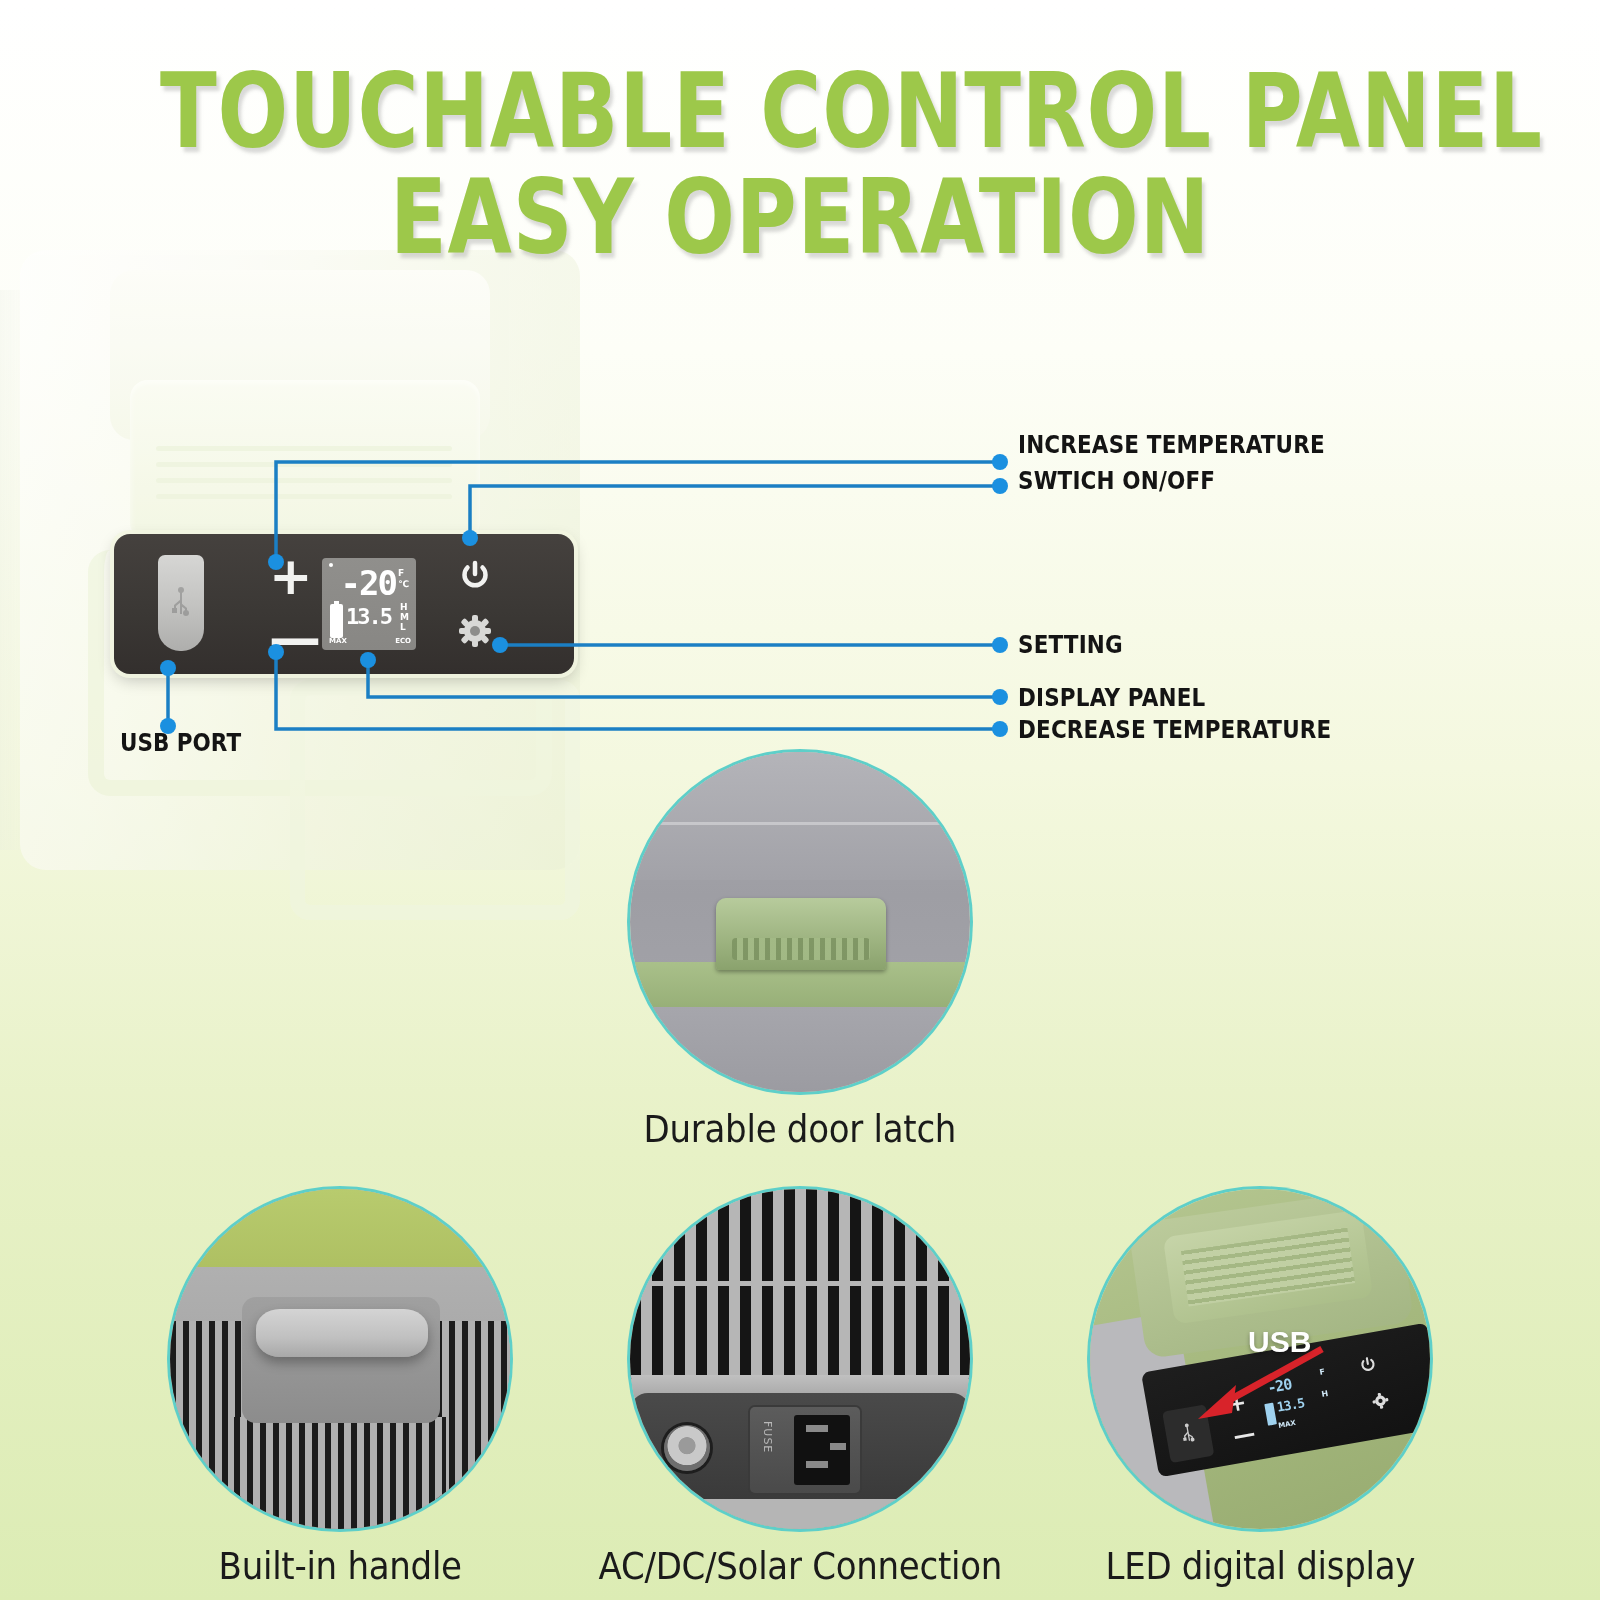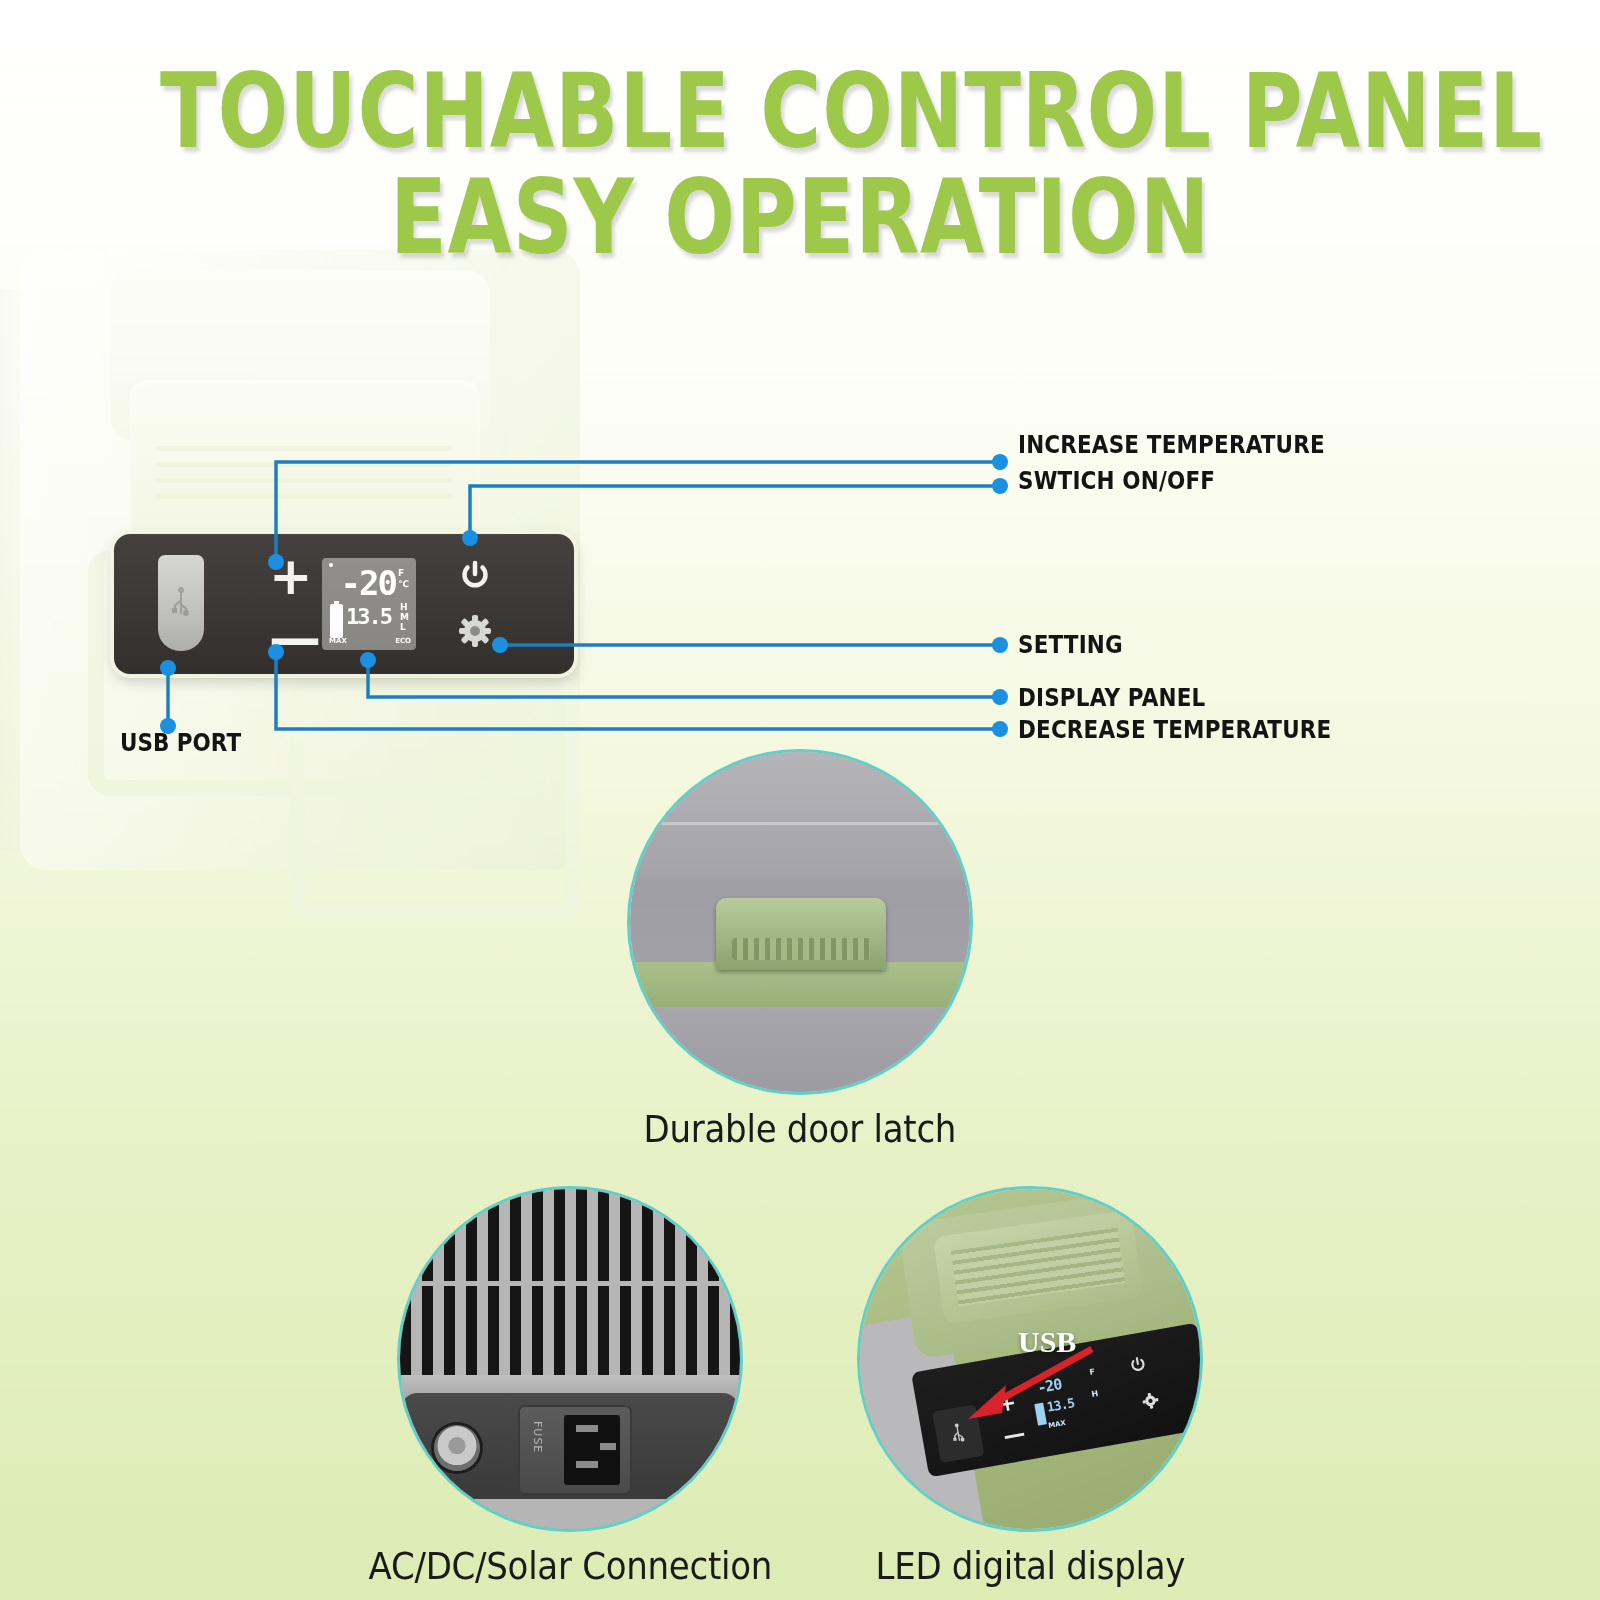--- a/index.html
+++ b/index.html
@@ -228,21 +228,21 @@
   .t-led .mini .mt{position:absolute;left:6px;top:2px;color:#9fd2ef;font-family:"DejaVu Sans Mono",monospace;
     font-size:15px;font-weight:700;letter-spacing:-1px;}
   .t-led .mini .mv{position:absolute;left:12px;top:24px;color:#9fd2ef;font-family:"DejaVu Sans Mono",monospace;
     font-size:13px;font-weight:700;letter-spacing:-1px;}
   .t-led .mini .mb{position:absolute;left:0px;top:26px;width:9px;height:22px;background:#9fd2ef;border-radius:1px;}
   .t-led .mini .mm{position:absolute;left:10px;top:46px;color:#cfe7f6;font-size:7px;font-family:"DejaVu Sans",sans-serif;font-weight:700;}
   .t-led .mini .mf{position:absolute;left:60px;top:0px;color:#cfe7f6;font-size:8px;font-family:"DejaVu Sans",sans-serif;font-weight:700;}
   .t-led .mini .mh{position:absolute;left:58px;top:22px;color:#cfe7f6;font-size:8px;font-family:"DejaVu Sans",sans-serif;font-weight:700;}
   .t-led .pw{position:absolute;left:212px;top:18px;width:26px;height:26px;display:flex;align-items:center;justify-content:center;}
   .t-led .st{position:absolute;left:218px;top:56px;width:26px;height:26px;display:flex;align-items:center;justify-content:center;}
-  .t-led .usb-text{position:absolute;left:158px;top:136px;color:#ffffff;font-family:Liberation Serif, serif;
+  .t-led .usb-text{position:absolute;left:158px;top:136px;color:#ffffff;font-family:Liberation Sans, sans-serif;
     font-weight:700;font-size:30px;text-shadow:0 2px 4px rgba(0,0,0,.35);z-index:4;}
   .t-led .arrow{position:absolute;left:92px;top:152px;z-index:3;}
 </style>
 </head>
 <body>
 
 <div class="stage">
 
   <div class="ghost">
     <div class="shadowL"></div>
@@ -376,20 +376,32 @@
           <div class="latch"></div>
         </div>
         <div class="cap">Durable door latch</div>
       </div>
 
 
     </div>
 
     <div class="grow" style="margin-top:38px;">
 
+      <div class="cell">
+        <div class="thumb t-handle">
+          <div class="greentop"></div>
+          <div class="face"></div>
+          <div class="ventL"></div>
+          <div class="ventR"></div>
+          <div class="ventB"></div>
+          <div class="recess"></div>
+          <div class="grip"></div>
+        </div>
+        <div class="cap">Built-in handle</div>
+      </div>
 
       <div class="cell">
         <div class="thumb t-acdc">
           <div class="vents"></div>
           <div class="vmid"></div>
           <div class="ledge"></div>
           <div class="dark"></div>
           <div class="dcjack"></div>
           <div class="iec">
             <div class="fuse">FUSE</div>

